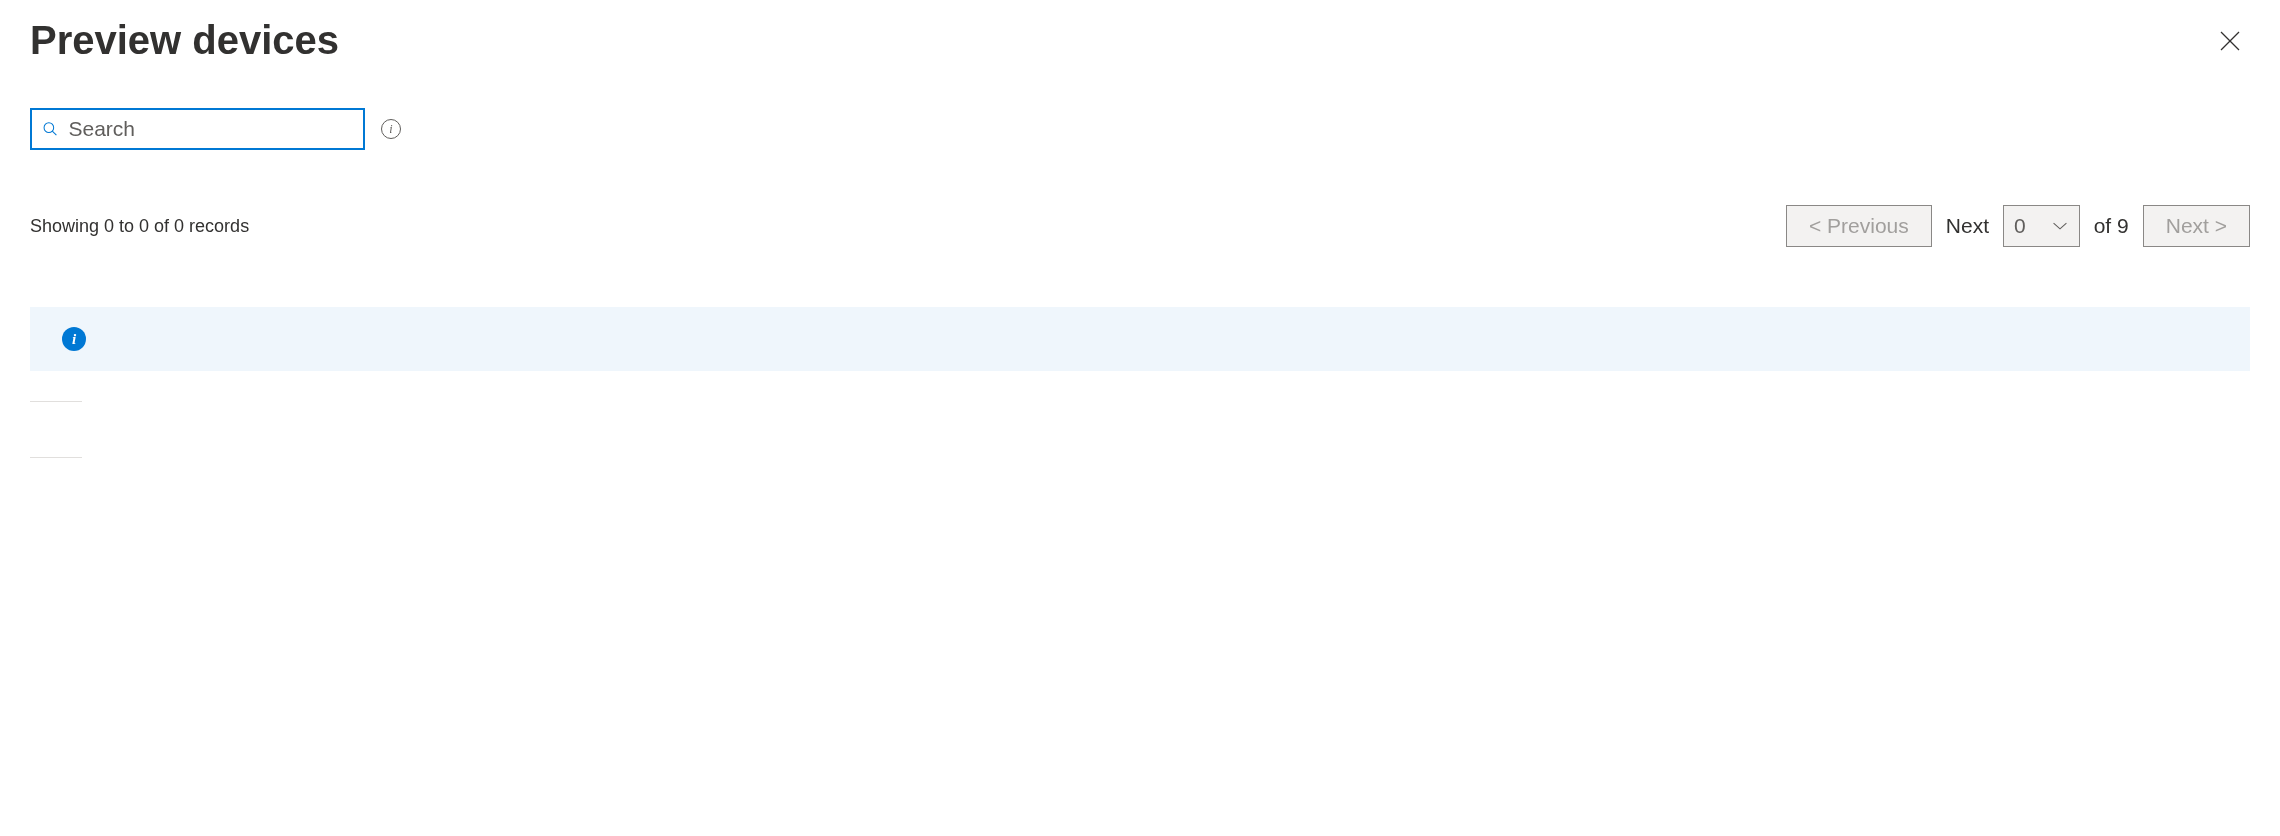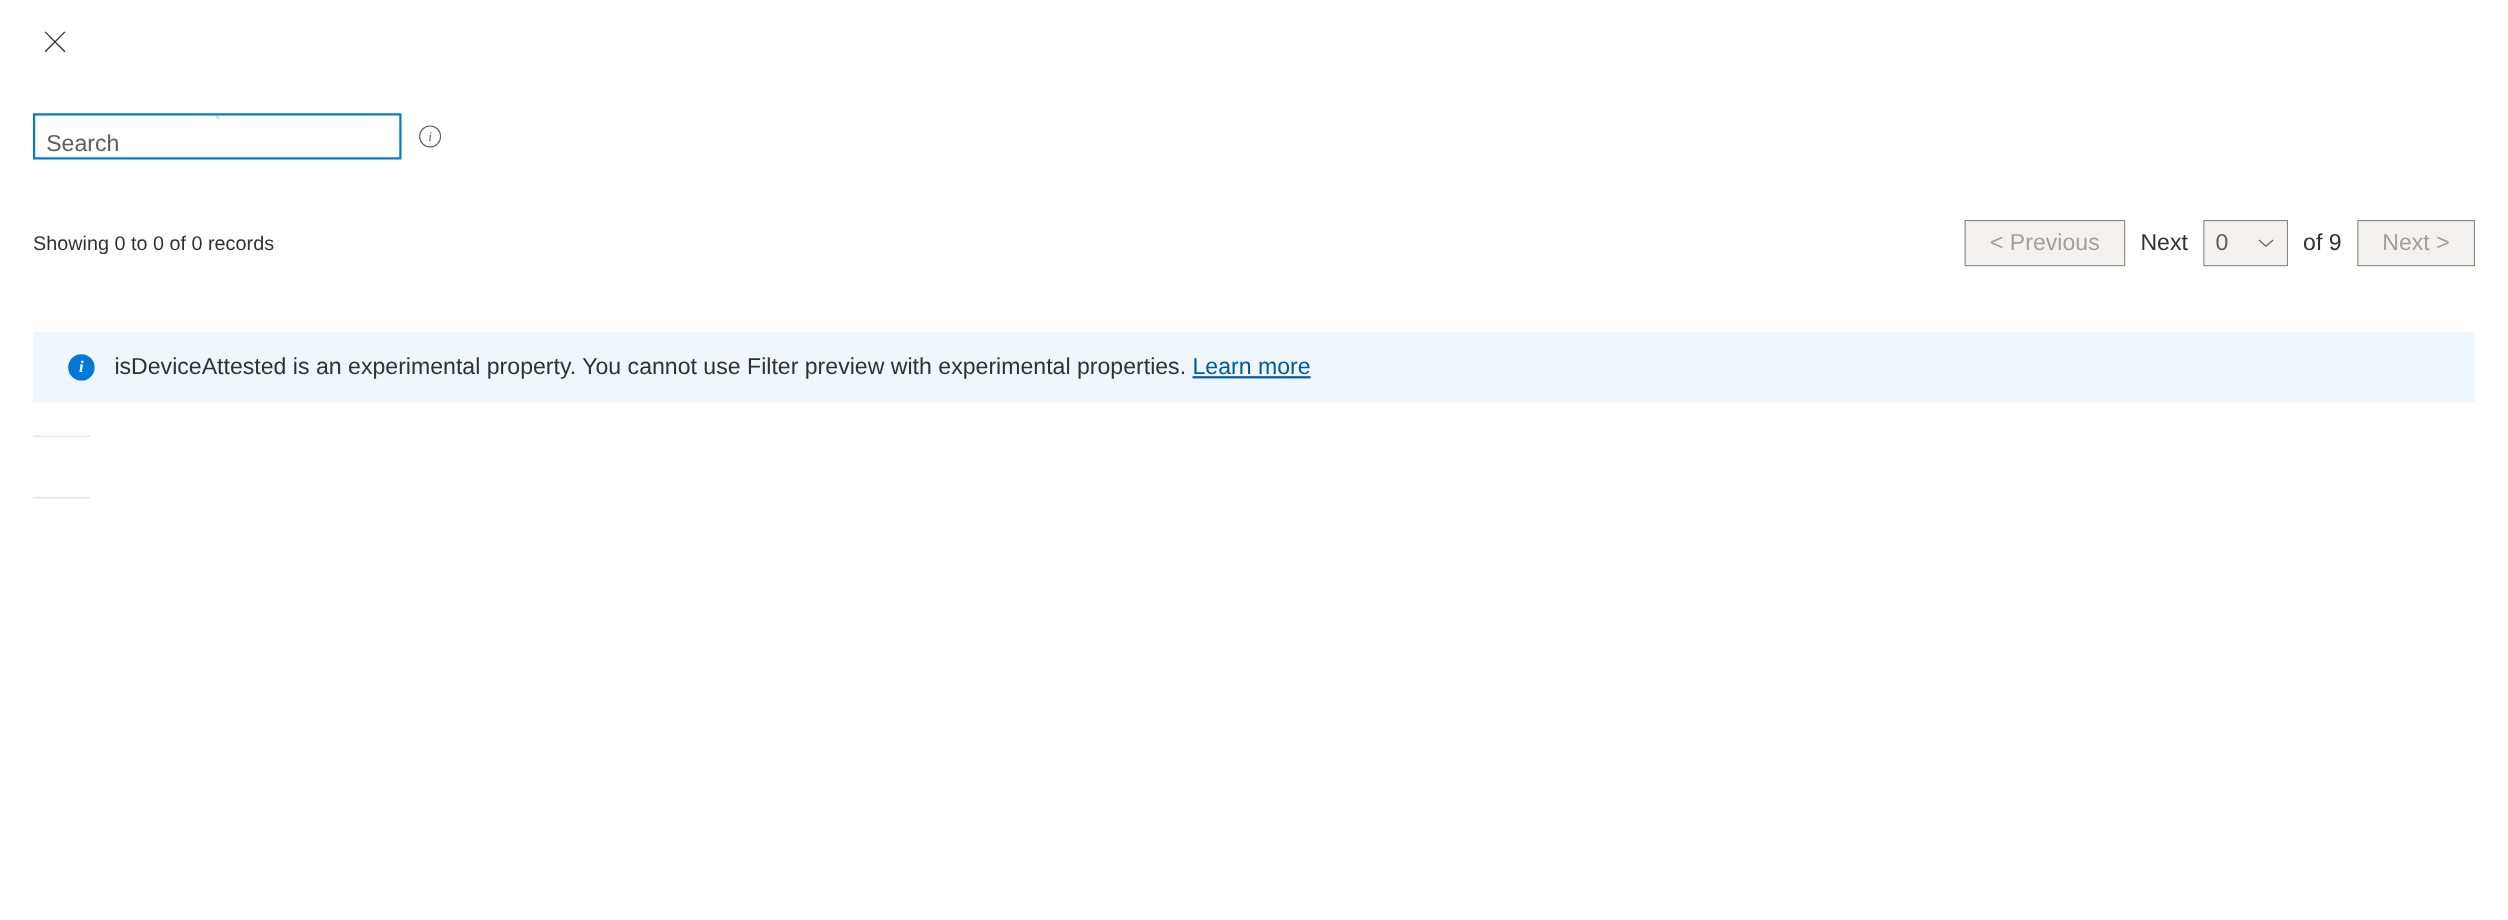--- a/index.html
+++ b/index.html
@@ -46,21 +46,20 @@
       margin-bottom: 55px;
     }
     .search-box {
       display: flex;
       align-items: center;
       border: 2px solid #0078d4;
       width: 335px;
       height: 42px;
       padding: 0 10px;
       gap: 10px;
-      flex-direction: column;
     }
     .search-box svg {
       width: 18px;
       height: 18px;
       stroke: #0078d4;
       fill: none;
       stroke-width: 1.5;
     }
     .search-input {
       border: none;
@@ -173,20 +172,21 @@
       width: 52px;
       background: #e1dfdd;
       margin-top: 30px;
       margin-bottom: 55px;
     }
   </style>
 </head>
 <body>
 
 <div class="header">
+  <h1 class="title">Preview devices</h1>
   <button class="close-btn">
     <svg viewBox="0 0 24 24">
         <line x1="3" y1="3" x2="21" y2="21"></line>
         <line x1="21" y1="3" x2="3" y2="21"></line>
       </svg>
   </button>
 </div>
 
 <div class="search-row">
   <div class="search-box">
@@ -210,19 +210,16 @@
           <polyline points="3,3 12,11 21,3"></polyline>
         </svg>
     </div>
     <span class="pg-label">of 9</span>
     <button class="pg-btn">Next  &gt;</button>
   </div>
 </div>
 
 <div class="info-banner">
   <div class="banner-icon">i</div>
-  <div class="banner-text">
-    <span>isDeviceAttested is an experimental property. You cannot use Filter preview with experimental properties. </span><a class="banner-link">Learn more</a>
-  </div>
 </div>
 
 <div class="divider"></div>
 <div class="divider" style="margin-bottom:0"></div>
 
 </body></html>

